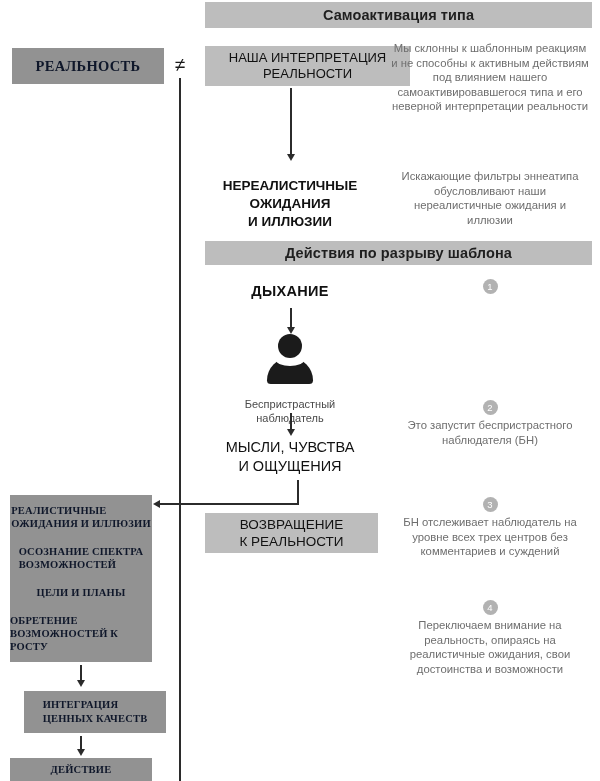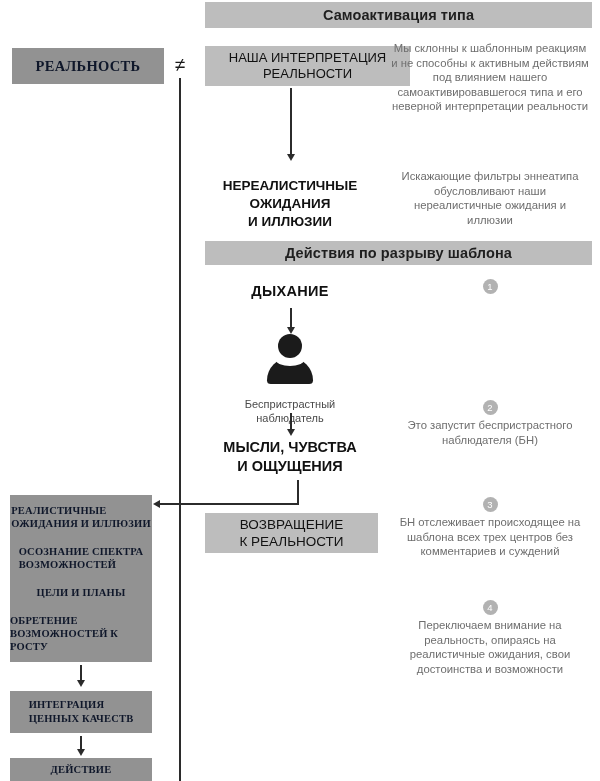--- a/index.html
+++ b/index.html
@@ -139,21 +139,21 @@
   <div class="head2"></div>
 </div>
 <div class="abs caption" style="left:215px;top:383px;width:150px;white-space:pre-line;">
   <span>Беспристрастный
 наблюдатель</span>
 </div>
 
 <div class="abs vline" style="left:289.5px;top:413px;width:2px;height:17px;"></div>
 <div class="abs arrowdown" style="left:286.5px;top:429px;"></div>
 
-<div class="abs plain" style="left:200px;top:437px;width:180px;height:40px;font-size:14.5px;line-height:19px;white-space:pre-line;font-weight:700;">
+<div class="abs plain" style="left:200px;top:437px;width:180px;height:40px;font-size:14.5px;line-height:19px;white-space:pre-line;font-weight:400;">
   <span>МЫСЛИ, ЧУВСТВА
 И ОЩУЩЕНИЯ</span>
 </div>
 
 <div class="abs vline" style="left:297px;top:480px;width:2px;height:25px;"></div>
 <div class="abs hline" style="left:160px;top:503px;width:139px;height:2px;"></div>
 <div class="abs arrowleft" style="left:153px;top:500px;"></div>
 
 <div class="abs vline" style="left:179px;top:78px;width:2.2px;height:703px;"></div>
 
@@ -172,21 +172,21 @@
   <div class="numcircle" style="margin:0 auto 3px auto;">
     <span>2</span>
   </div>
   <div class="note">Это запустит беспристрастного наблюдателя (БН)</div>
 </div>
 
 <div class="abs" style="left:390px;top:497px;width:200px;">
   <div class="numcircle" style="margin:0 auto 3px auto;">
     <span>3</span>
   </div>
-  <div class="note">БН отслеживает происходящее на шаблона всех трех центров без комментариев и суждений</div>
+  <div class="note">БН отслеживает наблюдатель на уровне всех трех центров без комментариев и суждений</div>
 </div>
 
 <div class="abs" style="left:390px;top:600px;width:200px;">
   <div class="numcircle" style="margin:0 auto 3px auto;">
     <span>4</span>
   </div>
   <div class="note">Переключаем внимание на реальность, опираясь на реалистичные ожидания, свои достоинства и возможности</div>
 </div>
 
 <div class="abs boxdark" style="left:10px;top:495px;width:142px;height:167px;flex-direction:column;justify-content:center;gap:0;font-size:10.5px;line-height:13px;font-weight:700;letter-spacing:.2px;">
@@ -195,21 +195,21 @@
   <div style="white-space:pre-line;margin-bottom:15px;">ОСОЗНАНИЕ СПЕКТРА
 ВОЗМОЖНОСТЕЙ</div>
   <div style="white-space:pre-line;margin-bottom:15px;">ЦЕЛИ И ПЛАНЫ</div>
   <div style="white-space:pre-line;">ОБРЕТЕНИЕ
 ВОЗМОЖНОСТЕЙ К РОСТУ</div>
 </div>
 
 <div class="abs vline" style="left:80px;top:665px;width:2px;height:16px;"></div>
 <div class="abs arrowdown" style="left:77px;top:680px;"></div>
 
-<div class="abs boxdark" style="left:10px;top:691px;width:142px;height:42px;font-size:10.5px;line-height:14px;white-space:pre-line;letter-spacing:.2px;">
+<div class="abs boxdark" style="left:24px;top:691px;width:142px;height:42px;font-size:10.5px;line-height:14px;white-space:pre-line;letter-spacing:.2px;">
   <span>ИНТЕГРАЦИЯ
 ЦЕННЫХ КАЧЕСТВ</span>
 </div>
 
 <div class="abs vline" style="left:80px;top:736px;width:2px;height:14px;"></div>
 <div class="abs arrowdown" style="left:77px;top:749px;"></div>
 
 <div class="abs boxdark" style="left:10px;top:758px;width:142px;height:23px;font-size:10.5px;letter-spacing:.2px;">
   <span>ДЕЙСТВИЕ</span>
 </div>

